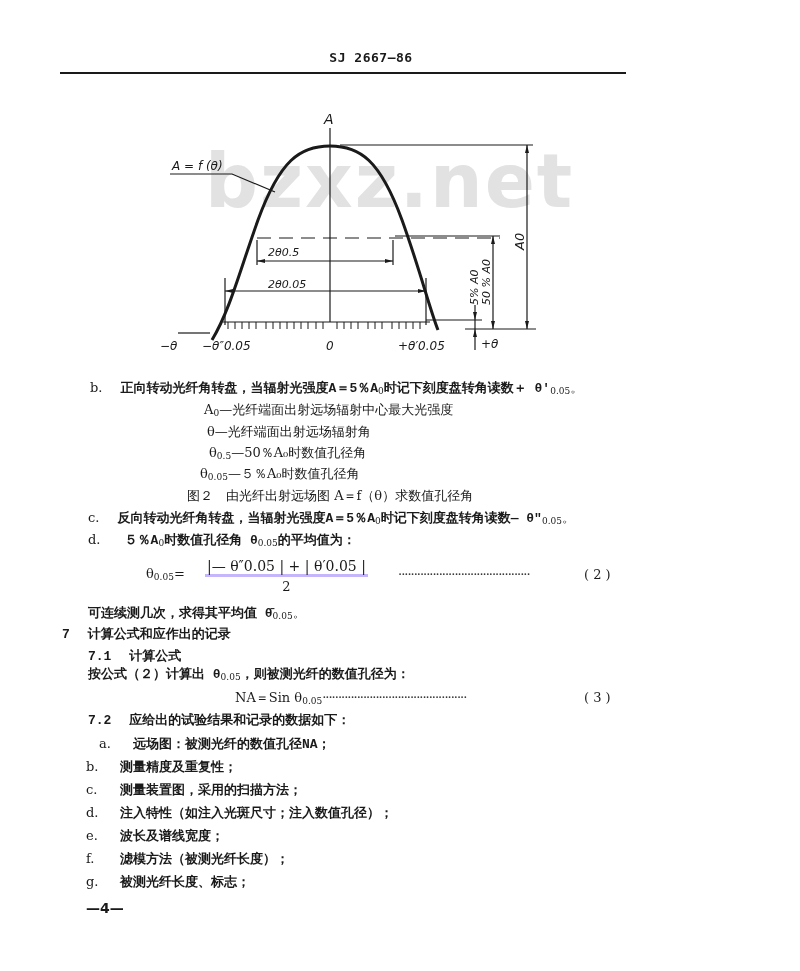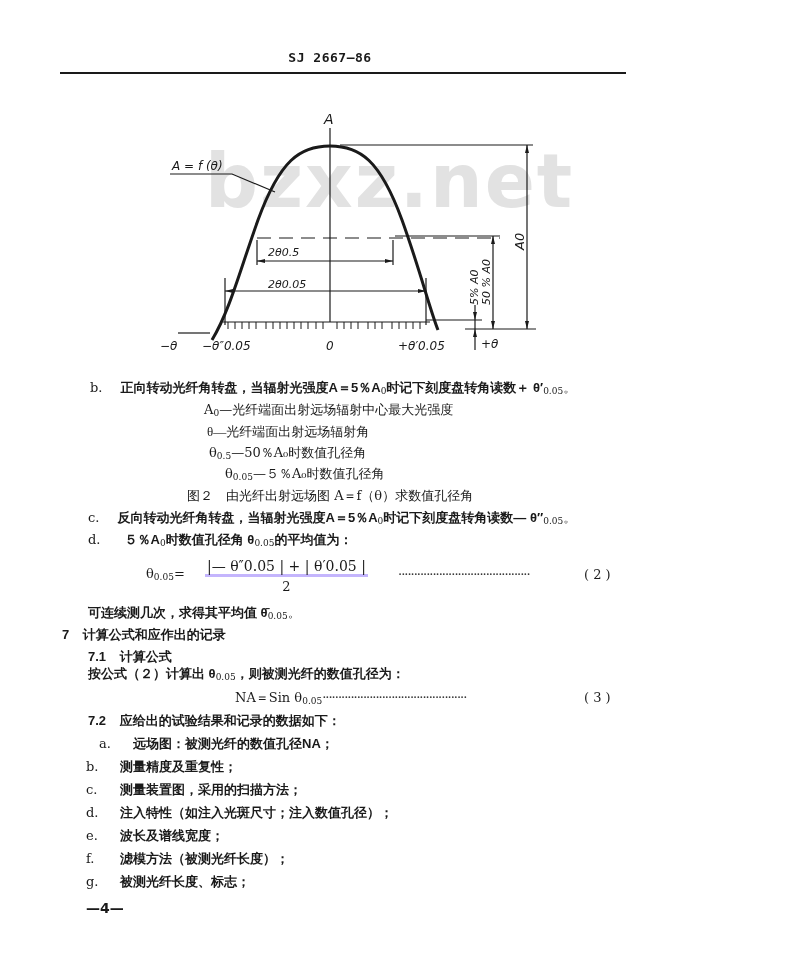--- a/index.html
+++ b/index.html
@@ -5,34 +5,34 @@
   html, body { margin: 0; padding: 0; background: #ffffff; }
   body {
     width: 800px; height: 971px; position: relative; overflow: hidden;
     font-family: "DejaVu Serif", "Liberation Serif", serif;
     color: #1a1a1a;
   }
   .abs { position: absolute; white-space: nowrap; }
   .header-code {
     left: 0; width: 660px; top: 50px; text-align: center;
     font-family: "DejaVu Sans Mono", "Liberation Mono", monospace;
-    font-weight: bold; font-size: 13px; letter-spacing: 0.5px;
+    font-weight: bold; font-size: 13px; letter-spacing: 0.5px; padding-left: 41px;
   }
   .header-rule {
     position: absolute; left: 60px; top: 72px; width: 566px; height: 2px; background: #1a1a1a;
   }
   .watermark {
     position: absolute; left: 205px; top: 138px;
     font-family: "DejaVu Sans", "Liberation Sans", sans-serif;
     font-weight: bold; font-size: 74px; color: #e2e2e2; letter-spacing: 2px;
     z-index: 0;
   }
   svg.figure { position: absolute; left: 140px; top: 100px; z-index: 1; }
   .line { font-size: 13px; line-height: 20px; }
-  .bold { font-weight: bold; font-family: Liberation Sans, sans-serif; }
+  .bold { font-weight: bold; font-family: Liberation Mono, monospace; }
   .sub { font-size: 9px; vertical-align: -2px; }
   .eq-num { font-size: 13px; }
   .dots { color: #333; letter-spacing: -1px; }
   .fraction { position: absolute; }
   .frac-top { border-bottom: 3px solid #c4b5fd; padding: 0 2px; font-size: 14px; }
   .frac-bot { text-align: center; font-size: 13px; margin-top: 2px; }
   .page-num { font-family: "DejaVu Sans", sans-serif; font-weight: bold; font-size: 14px; }
 </style>
 </head>
 <body>
@@ -135,27 +135,27 @@
 </svg>
 
 <div class="abs line" style="left:90px; top:378px;">
   <span>b.</span>
   <span class="bold" style="margin-left:14px">正向转动光纤角转盘，当辐射光强度A＝5％A</span><span class="sub">0</span><span class="bold">时记下刻度盘转角读数＋ θ′</span><span class="sub">0.05</span><span>。</span>
 </div>
 
 <div class="abs line" style="left:204px; top:400px;">
   <span>A</span><span class="sub">0</span><span>—光纤端面出射远场辐射中心最大光强度</span>
 </div>
-<div class="abs line" style="left:207px; top:422px;font-family:Liberation Serif, serif;">
+<div class="abs line" style="left:207px; top:422px;">
   <span>θ</span><span>—光纤端面出射远场辐射角</span>
 </div>
 <div class="abs line" style="left:209px; top:443px;">
   <span>θ</span><span class="sub">0.5</span><span>—50％A₀时数值孔径角</span>
 </div>
-<div class="abs line" style="left:225px; top:464px;">
+<div class="abs line" style="left:200px; top:464px;">
   <span>θ</span><span class="sub">0.05</span><span>—５％A₀时数值孔径角</span>
 </div>
 
 <div class="abs line" style="left:187px; top:486px;">图２　由光纤出射远场图 A＝f（θ）求数值孔径角</div>
 
 <div class="abs line" style="left:88px; top:508px;">
   <span>c.</span>
   <span class="bold" style="margin-left:14px">反向转动光纤角转盘，当辐射光强度A＝5％A</span><span class="sub">0</span><span class="bold">时记下刻度盘转角读数— θ″</span><span class="sub">0.05</span><span>。</span>
 </div>
 

